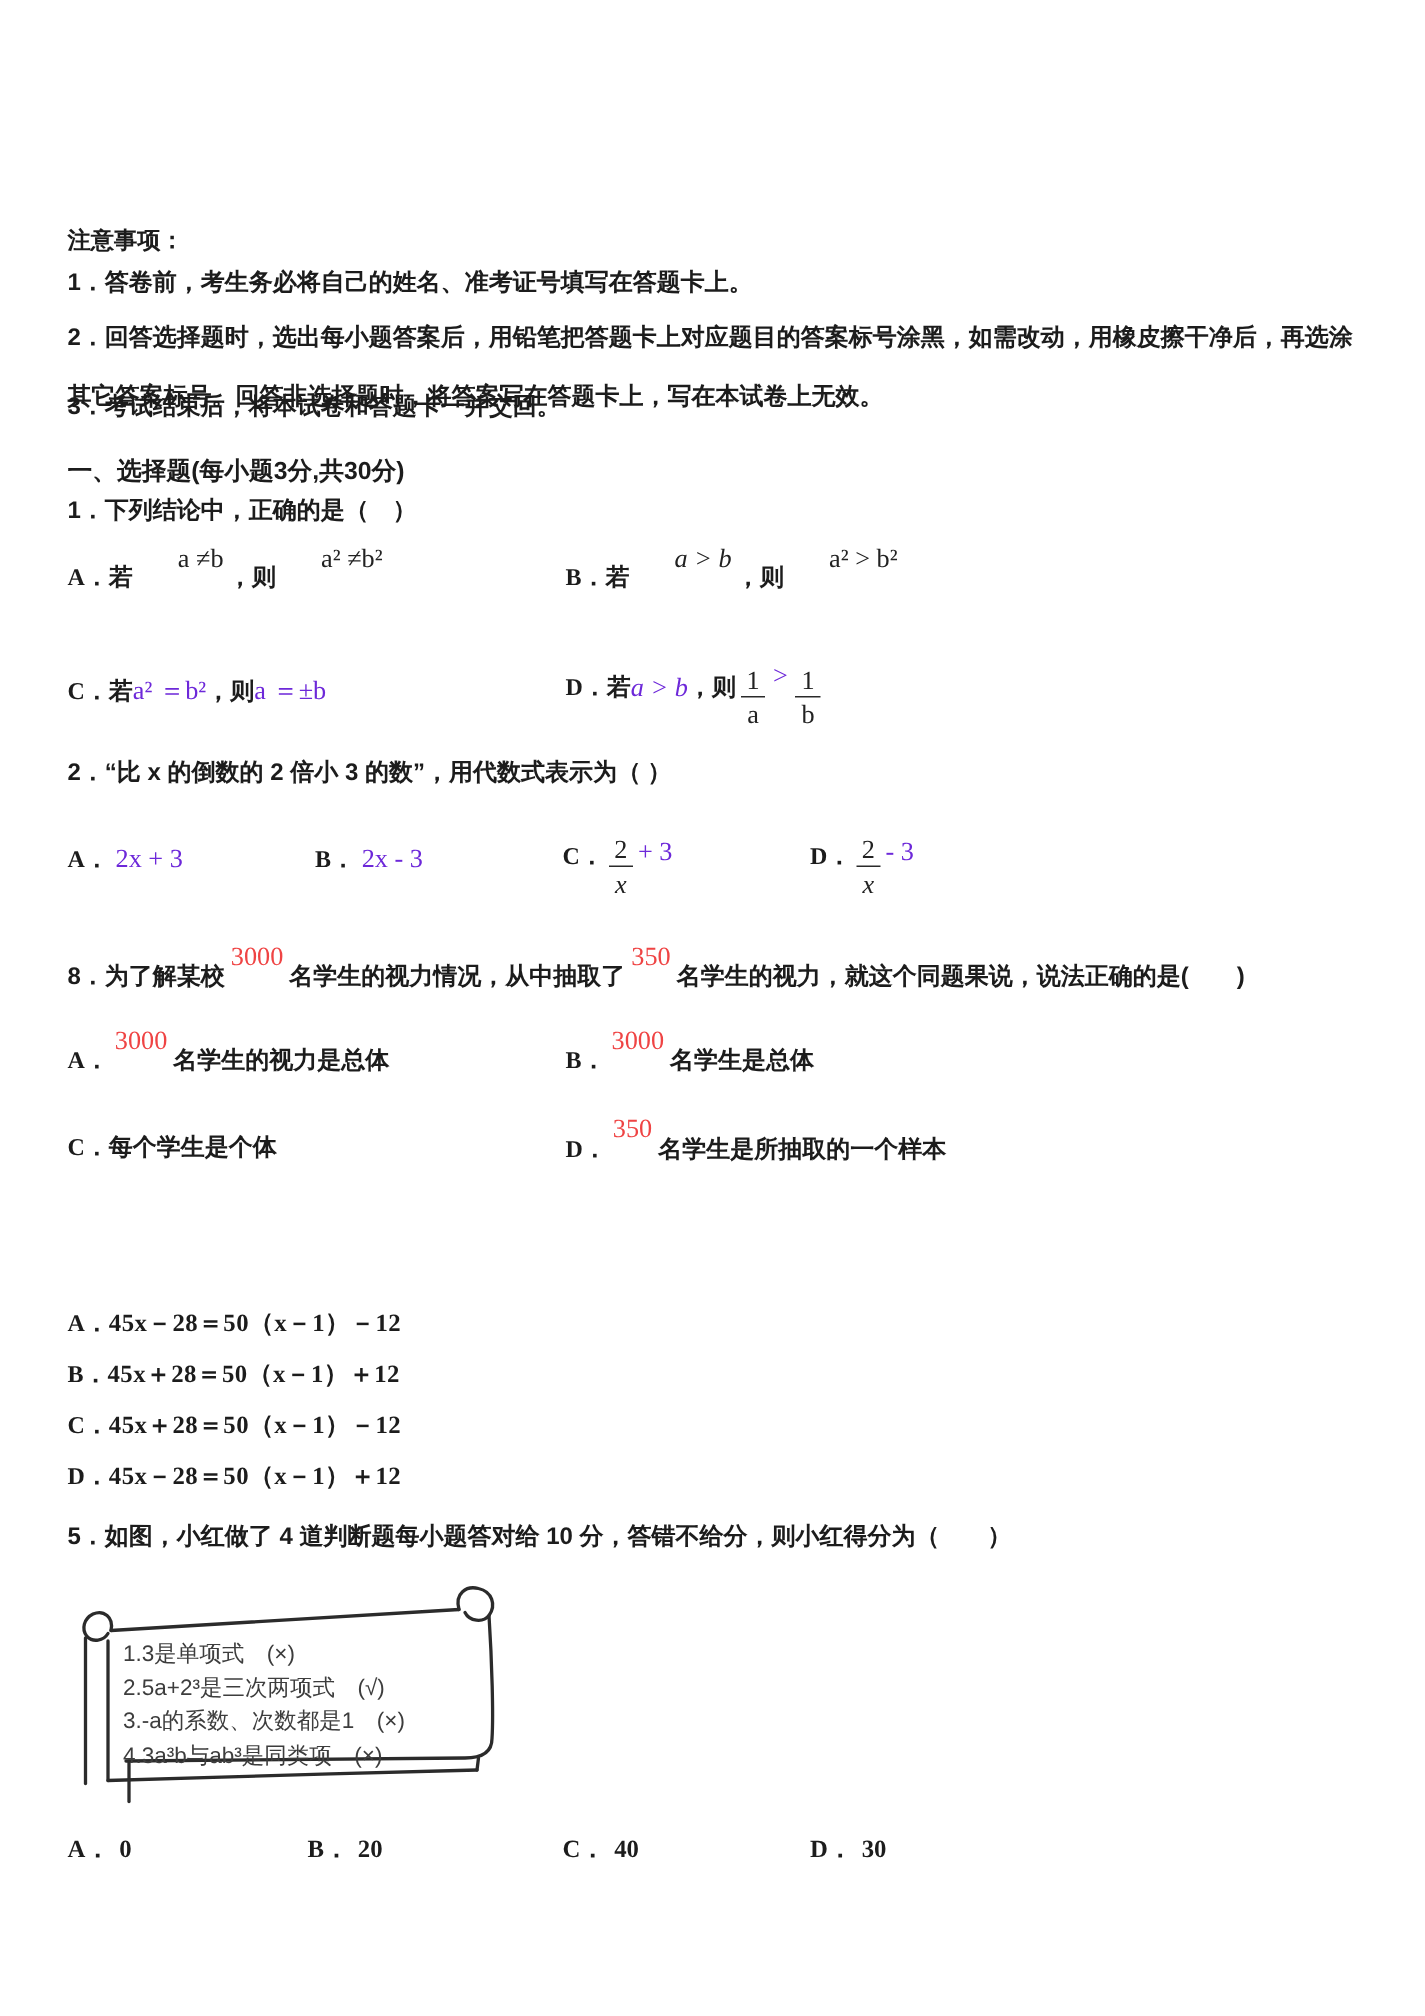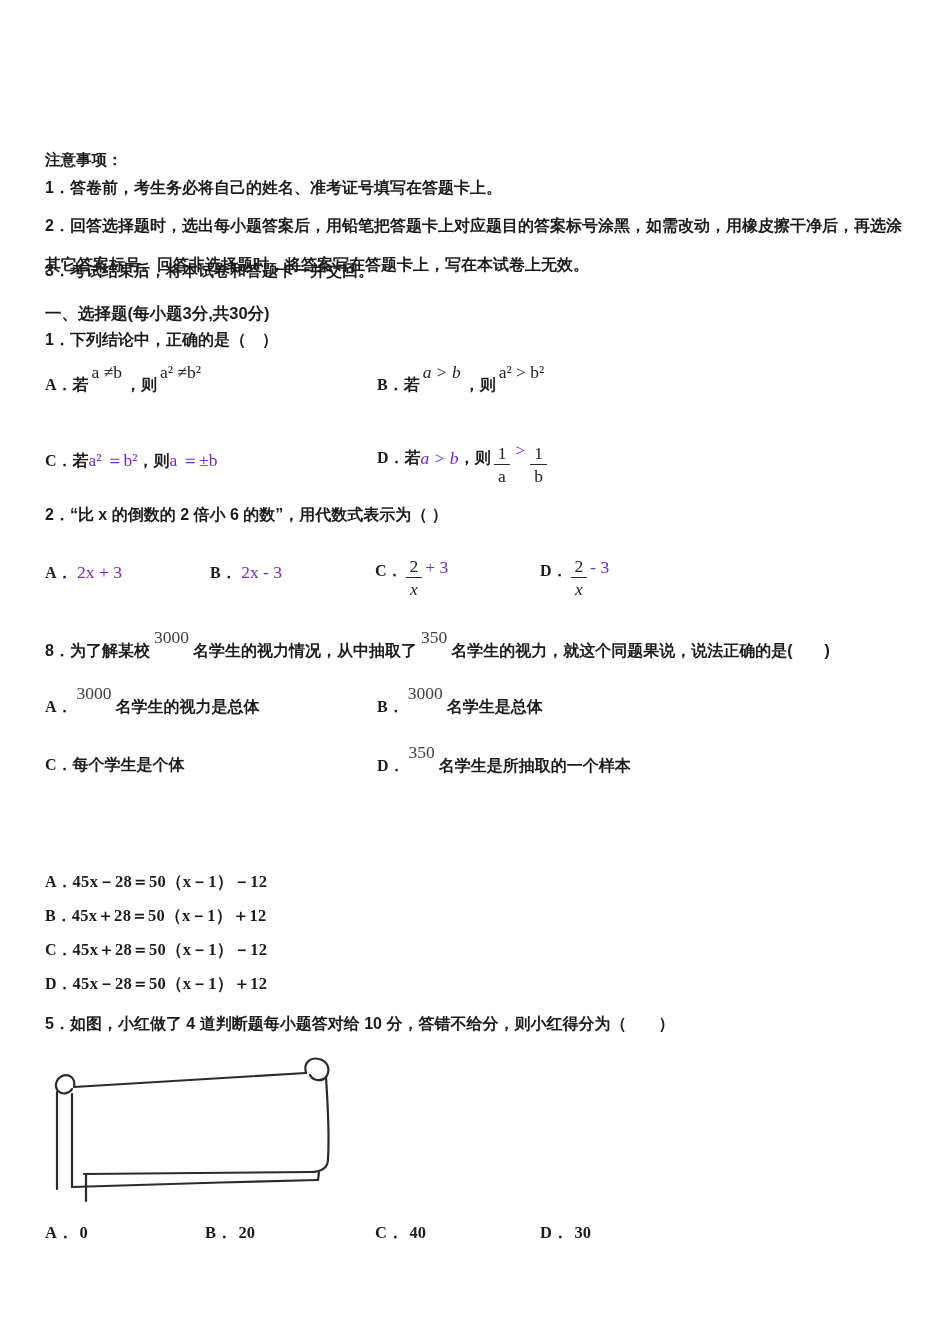--- a/index.html
+++ b/index.html
@@ -30,28 +30,29 @@
   }
   .it{font-style:italic;}
   .raised{
     position:relative;
     top:-12px;
     font-family:"Liberation Serif",serif;
     font-weight:normal;
     font-size:17.5px;
     color:#222;
     padding:0 3px;
+    margin-left:27px;
   }
   .raised-num{
     position:relative;
     top:-13px;
     font-family:"Liberation Serif",serif;
     font-weight:normal;
     font-size:17.5px;
-    color:#404040;
+    color:#ef4444;
     padding:0 4px;
   }
   .opt-label{font-family:"Liberation Serif",serif;font-weight:bold;}
   .frac{
     display:inline-flex;
     flex-direction:column;
     align-items:center;
     font-family:"Liberation Serif",serif;
     font-weight:normal;
     font-size:17.5px;
@@ -117,21 +118,21 @@
       <span class="num">1</span>
       <span class="den">a</span>
     </span>
     <span class="math" style="margin:0 2px 8px 2px;">&gt;</span>
     <span class="frac">
       <span class="num">1</span>
       <span class="den">b</span>
     </span>
   </div>
 
-  <div class="abs body-line" style="left:45px;top:505px;">2．“比 x 的倒数的 2 倍小 6 的数”，用代数式表示为（ ）</div>
+  <div class="abs body-line" style="left:45px;top:505px;">2．“比 x 的倒数的 2 倍小 3 的数”，用代数式表示为（ ）</div>
 
   <div class="abs body-line" style="left:45px;top:562px;">
     <span class="opt-label">A．</span> <span class="math">2x + 3</span>
   </div>
   <div class="abs body-line" style="left:210px;top:562px;">
     <span class="opt-label">B．</span> <span class="math">2x - 3</span>
   </div>
   <div class="abs opt-flex" style="left:375px;top:556px;">
     <span class="opt-label">C．</span>
     <span class="frac">
@@ -195,20 +196,26 @@
         <path d="M 44 31 C 46 22, 39 17, 32 20 C 26 23, 24 30, 28 35 C 32 39, 39 38, 42 33"></path>
 
         <path d="M 27 36 L 27 133"></path>
         <path d="M 42 38 L 42 131"></path>
 
         <path d="M 56 118 L 56 145"></path>
         <path d="M 42 131 C 90 129, 210 126, 288 124"></path>
         <path d="M 288 124 L 289 116"></path>
       </g>
     </svg>
+    <div class="scroll-text">
+      <div>1.3是单项式　(×)</div>
+      <div>2.5a+2³是三次两项式　(√)</div>
+      <div>3.-a的系数、次数都是1　(×)</div>
+      <div>4.3a³b与ab³是同类项　(×)</div>
+    </div>
   </div>
 
   <div class="abs body-line ans" style="left:45px;top:1222px;">
     <span class="opt-label">A．</span><span>0</span>
   </div>
   <div class="abs body-line ans" style="left:205px;top:1222px;">
     <span class="opt-label">B．</span><span>20</span>
   </div>
   <div class="abs body-line ans" style="left:375px;top:1222px;">
     <span class="opt-label">C．</span><span>40</span>

